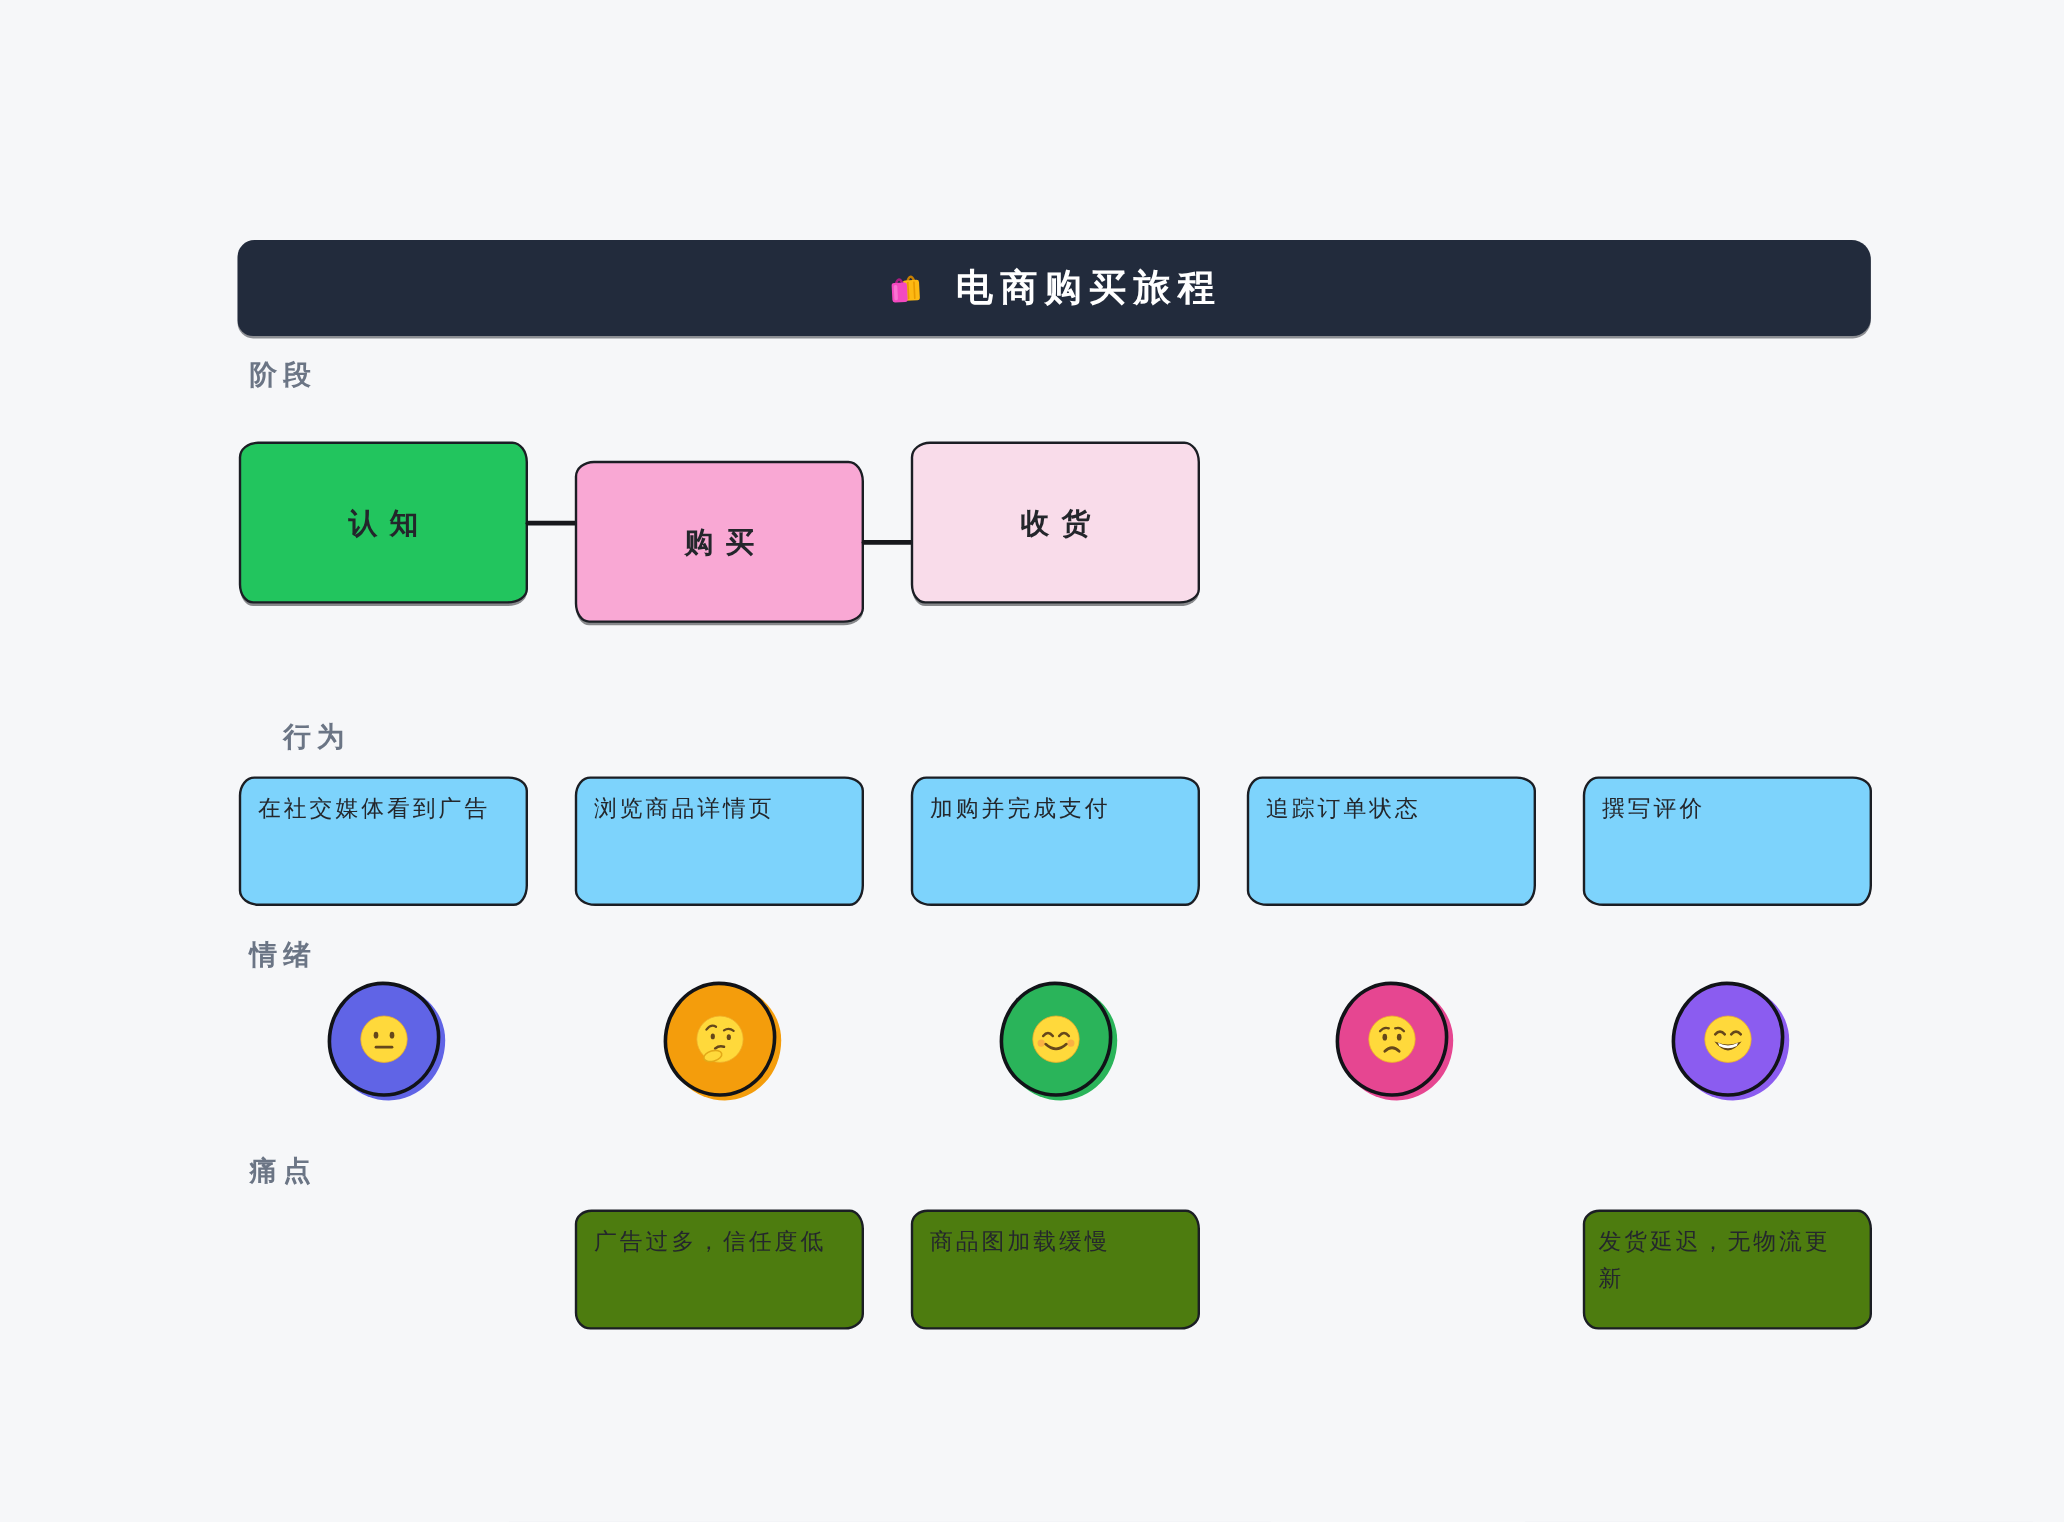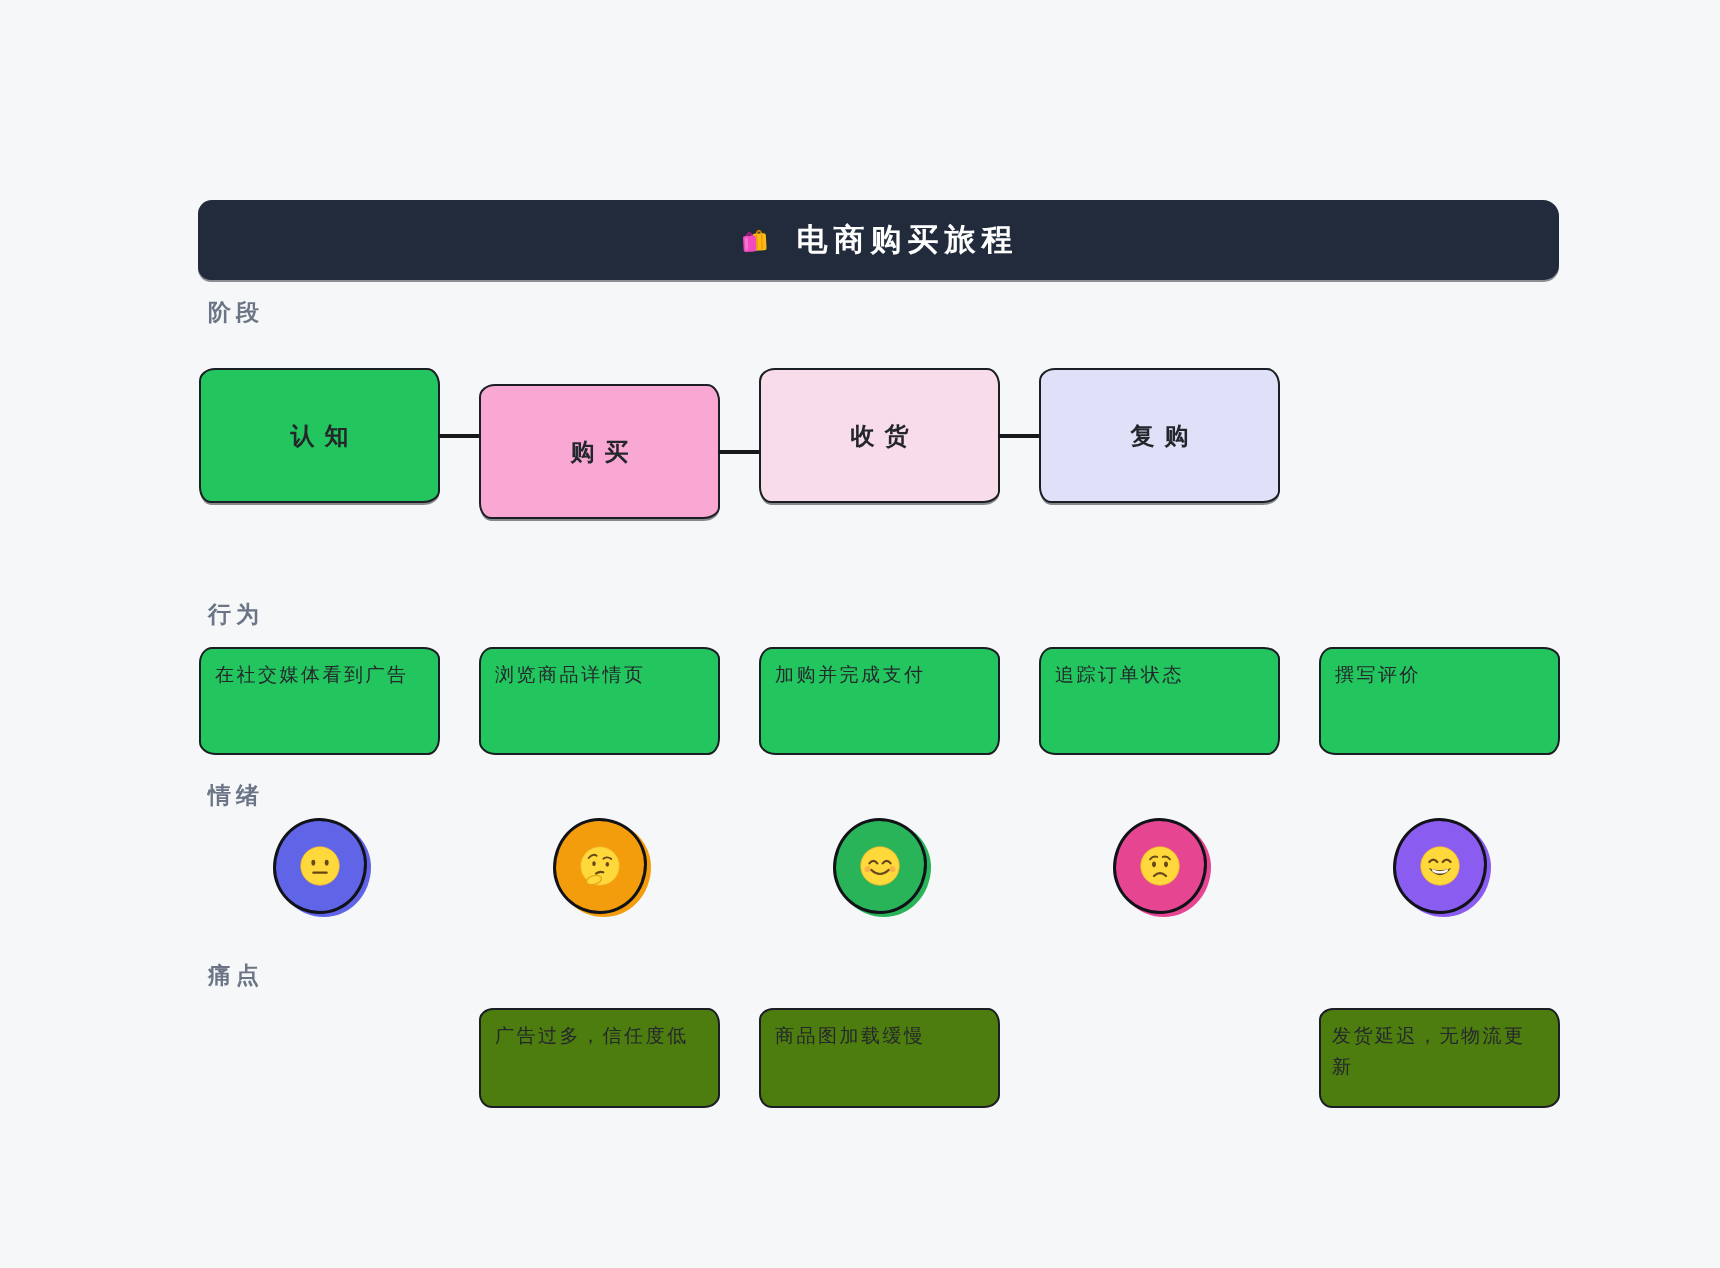--- a/index.html
+++ b/index.html
@@ -24,21 +24,21 @@
   .header-bar .title{
     color:#ffffff;font-size:31px;font-weight:bold;letter-spacing:6px;padding-left:12px;
   }
   .bags-icon{width:34px;height:34px;flex:0 0 auto;}
   
   .row-label{
     position:absolute;left:208px;
     color:#6b7585;font-size:23px;letter-spacing:5px;font-weight:bold;
   }
   .row-label.stages{top:297px;}
-  .row-label.behaviors{top:599px;}
+  .row-label.behaviors{top:599px;margin-left:28px;}
   .row-label.emotions{top:780px;}
   .row-label.pains{top:960px;}
   
   .cols{
     position:absolute;left:199px;width:1361px;
     display:flex;gap:39px;
   }
   .cell{flex:0 0 241px;box-sizing:border-box;position:relative;}
   
   .stages-row{top:368px;height:135px;}
@@ -51,21 +51,21 @@
     font-size:24px;font-weight:bold;color:#23262b;letter-spacing:10px;
     text-indent:10px;
   }
   .stage-box:not(:last-child)::after{
     content:"";position:absolute;right:-43px;top:calc(50% - 2px);
     width:43px;height:4.5px;background:#17181c;border-radius:3px;
   }
   
   .behaviors-row{top:647px;height:108px;}
   .note-box{
-    height:108px;background:#22c55e;
+    height:108px;background:#7dd3fc;
     border:2.5px solid #1b1e24;
     border-radius:13px 16px 12px 17px / 16px 12px 17px 13px;
     padding:11px 14px;box-sizing:border-box;
     font-size:19px;color:#24272c;letter-spacing:2.5px;line-height:1.6;
     overflow:hidden;
   }
   
   .emotions-row{top:820px;height:92px;}
   .emotion-cell{display:flex;align-items:center;justify-content:center;}
   .emotion-circle{
@@ -116,23 +116,20 @@
   <div class="cols stages-row">
     <div class="cell stage-box" style="background: #22c55e;">
       <span>认知</span>
     </div>
     <div class="cell stage-box" style="background: #f9a8d4; margin-top: 16px;">
       <span>购买</span>
     </div>
     <div class="cell stage-box" style="background: rgb(249, 220, 234);">
       <span>收货</span>
     </div>
-    <div class="cell stage-box" style="background: rgb(222, 225, 248);">
-      <span>复购</span>
-    </div>
   </div>
 
   <div class="cols behaviors-row">
     <div class="cell note-box">在社交媒体看到广告</div>
     <div class="cell note-box">浏览商品详情页</div>
     <div class="cell note-box">加购并完成支付</div>
     <div class="cell note-box">追踪订单状态</div>
     <div class="cell note-box">撰写评价</div>
   </div>
 

